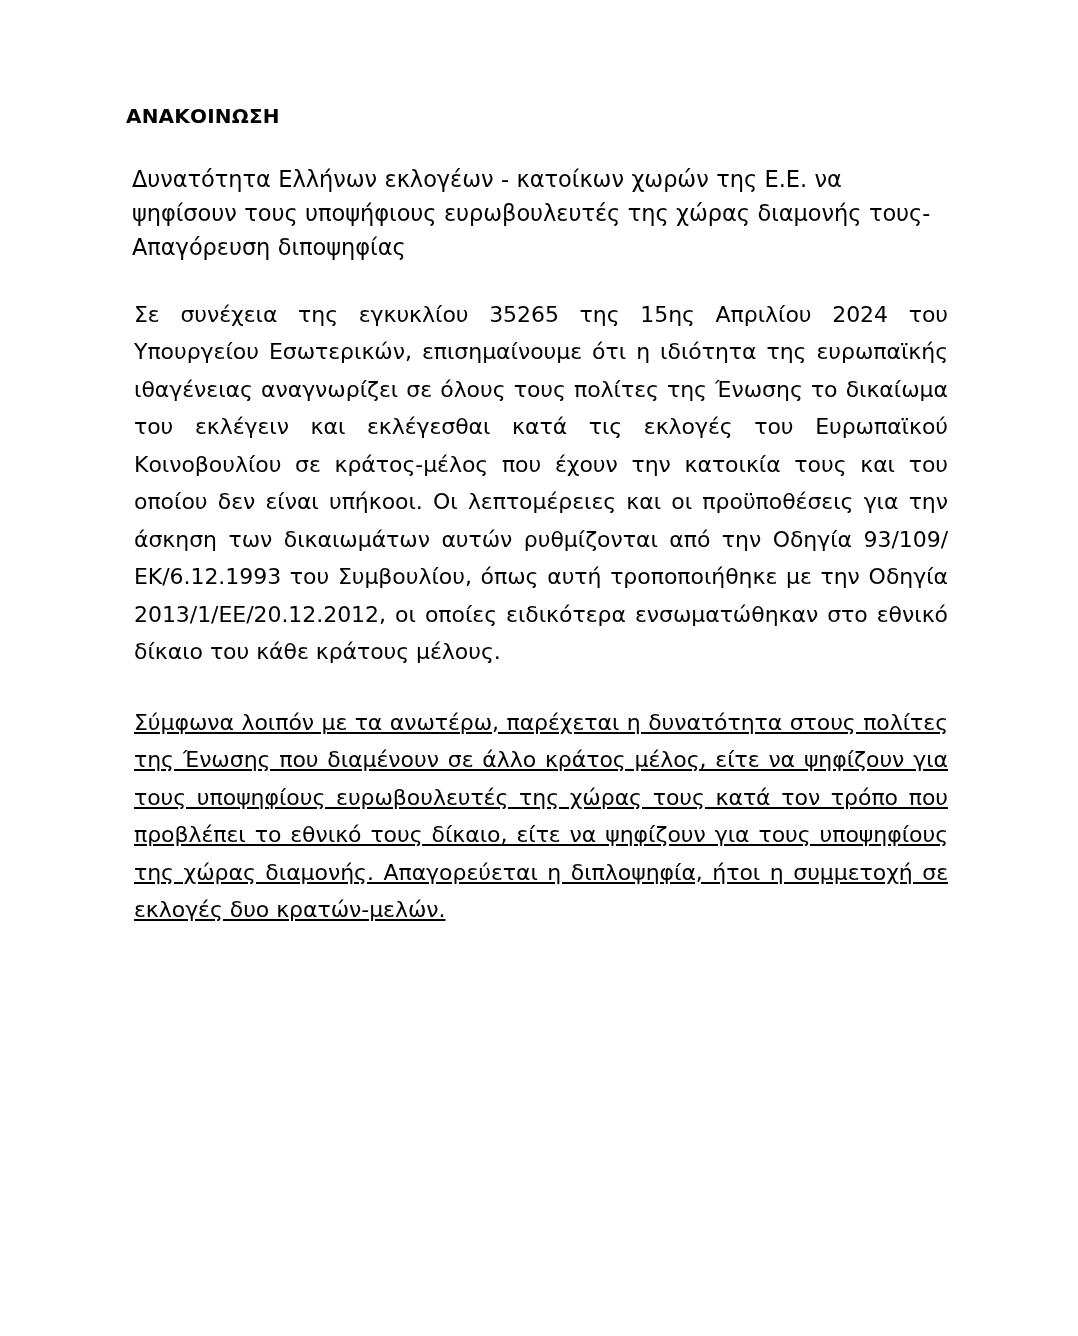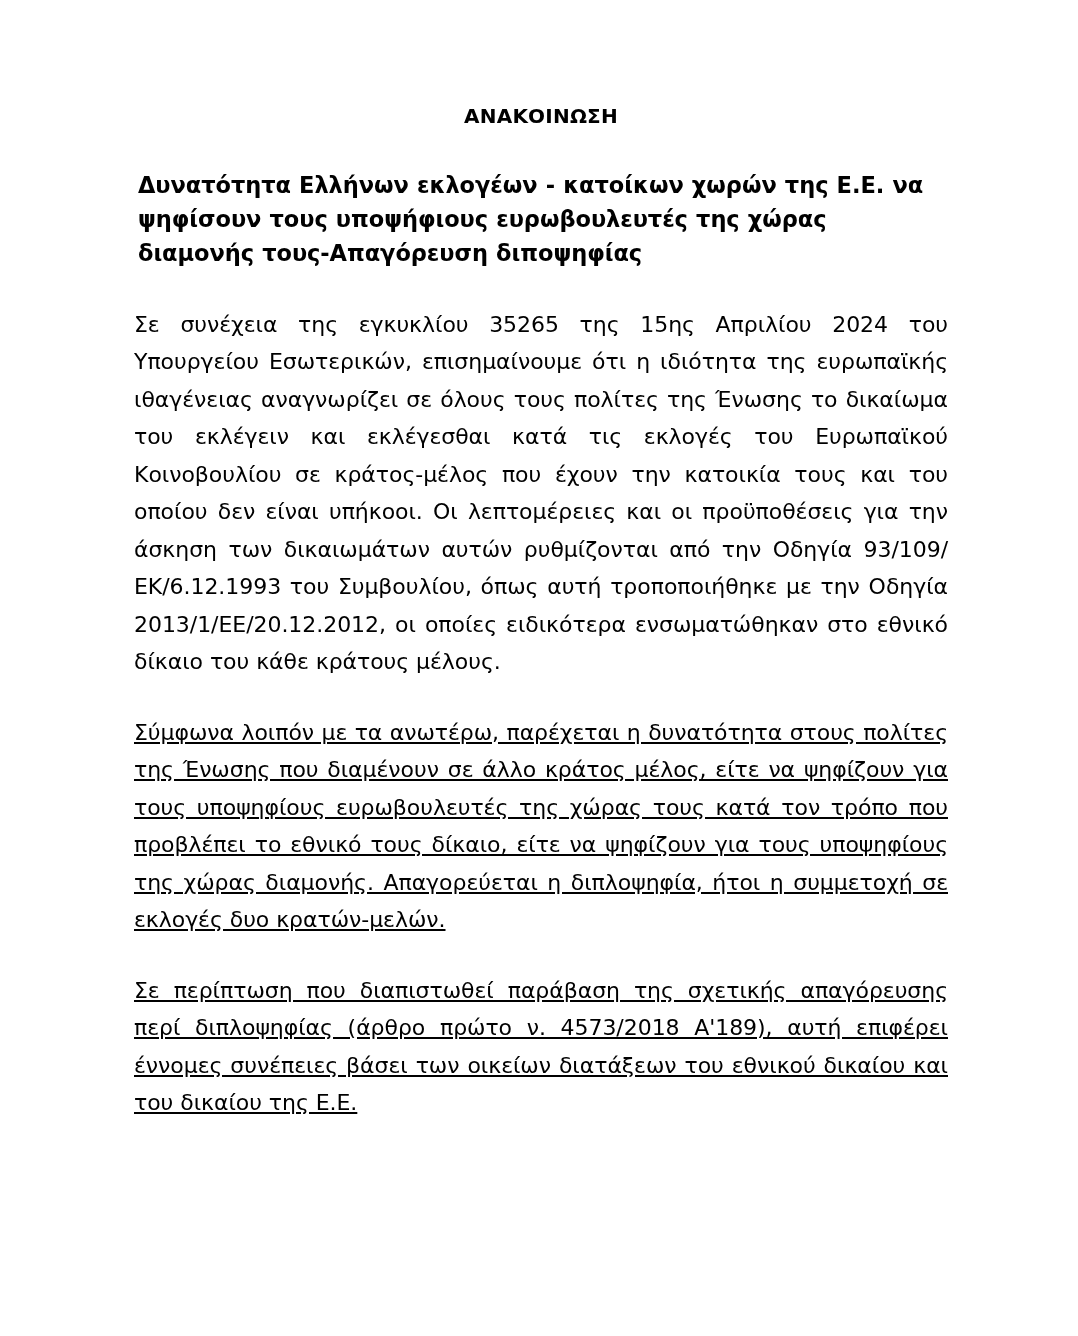--- a/index.html
+++ b/index.html
@@ -21,34 +21,33 @@
   }
   .content {
     position: absolute;
     left: 126px;
     top: 0;
     width: 830px;
   }
   .doc-title {
     margin: 0;
     padding: 0;
-    text-align: center;
     font-size: 20px;
     font-weight: 700;
     letter-spacing: 0.2px;
     line-height: 1.2;
     padding-top: 104px;
   }
   .doc-heading {
-    margin: 12px;
+    margin: 6px;
     padding: 0;
     padding-top: 28px;
     text-align: left;
     font-size: 22.5px;
-    font-weight: 700;
+    font-weight: 400;
     line-height: 1.52;
     letter-spacing: -0.05px;
     word-spacing: 0.4px;
   }
   .body-para {
     margin: 8px;
     padding: 0;
     text-align: justify;
     text-justify: inter-word;
     font-size: 22px;
@@ -74,16 +73,15 @@
   <div class="content">
 
     <h1 class="doc-title">ΑΝΑΚΟΙΝΩΣΗ</h1>
 
     <h2 class="doc-heading">Δυνατότητα Ελλήνων εκλογέων - κατοίκων χωρών της Ε.Ε. να ψηφίσουν τους υποψήφιους ευρωβουλευτές της χώρας διαμονής τους-Απαγόρευση διποψηφίας</h2>
 
     <p class="body-para first">Σε συνέχεια της εγκυκλίου 35265 της 15ης Απριλίου 2024 του Υπουργείου Εσωτερικών, επισημαίνουμε ότι η ιδιότητα της ευρωπαϊκής ιθαγένειας αναγνωρίζει σε όλους τους πολίτες της Ένωσης το δικαίωμα του εκλέγειν και εκλέγεσθαι κατά τις εκλογές του Ευρωπαϊκού Κοινοβουλίου σε κράτος-μέλος που έχουν την κατοικία τους και του οποίου δεν είναι υπήκοοι. Οι λεπτομέρειες και οι προϋποθέσεις για την άσκηση των δικαιωμάτων αυτών ρυθμίζονται από την Οδηγία 93/109/ΕΚ/6.12.1993 του Συμβουλίου, όπως αυτή τροποποιήθηκε με την Οδηγία 2013/1/ΕΕ/20.12.2012, οι οποίες ειδικότερα ενσωματώθηκαν στο εθνικό δίκαιο του κάθε κράτους μέλους.</p>
 
     <p class="body-para next">Σύμφωνα λοιπόν με τα ανωτέρω, παρέχεται η δυνατότητα στους πολίτες της Ένωσης που διαμένουν σε άλλο κράτος μέλος, είτε να ψηφίζουν για τους υποψηφίους ευρωβουλευτές της χώρας τους κατά τον τρόπο που προβλέπει το εθνικό τους δίκαιο, είτε να ψηφίζουν για τους υποψηφίους της χώρας διαμονής. Απαγορεύεται η διπλοψηφία, ήτοι η συμμετοχή σε εκλογές δυο κρατών-μελών.</p>
 
-    <p class="body-para next">Σε περίπτωση που διαπιστωθεί παράβαση της σχετικής απαγόρευσης περί διπλοψηφίας (άρθρο πρώτο ν. 4573/2018 Α'189), αυτή επιφέρει έννομες συνέπειες βάσει των οικείων διατάξεων του εθνικού δικαίου και του δικαίου της Ε.Ε.</p>
 
   </div>
 </div>
 
 </body></html>

